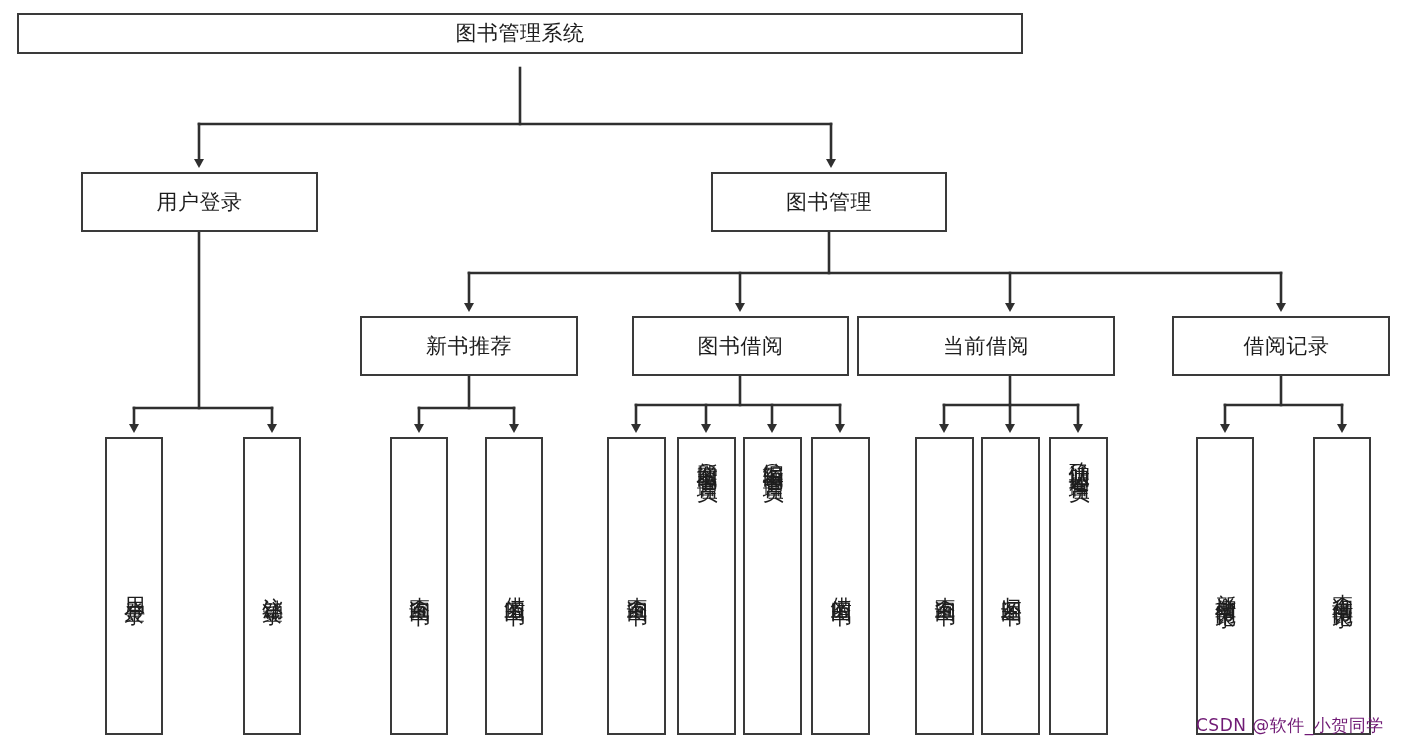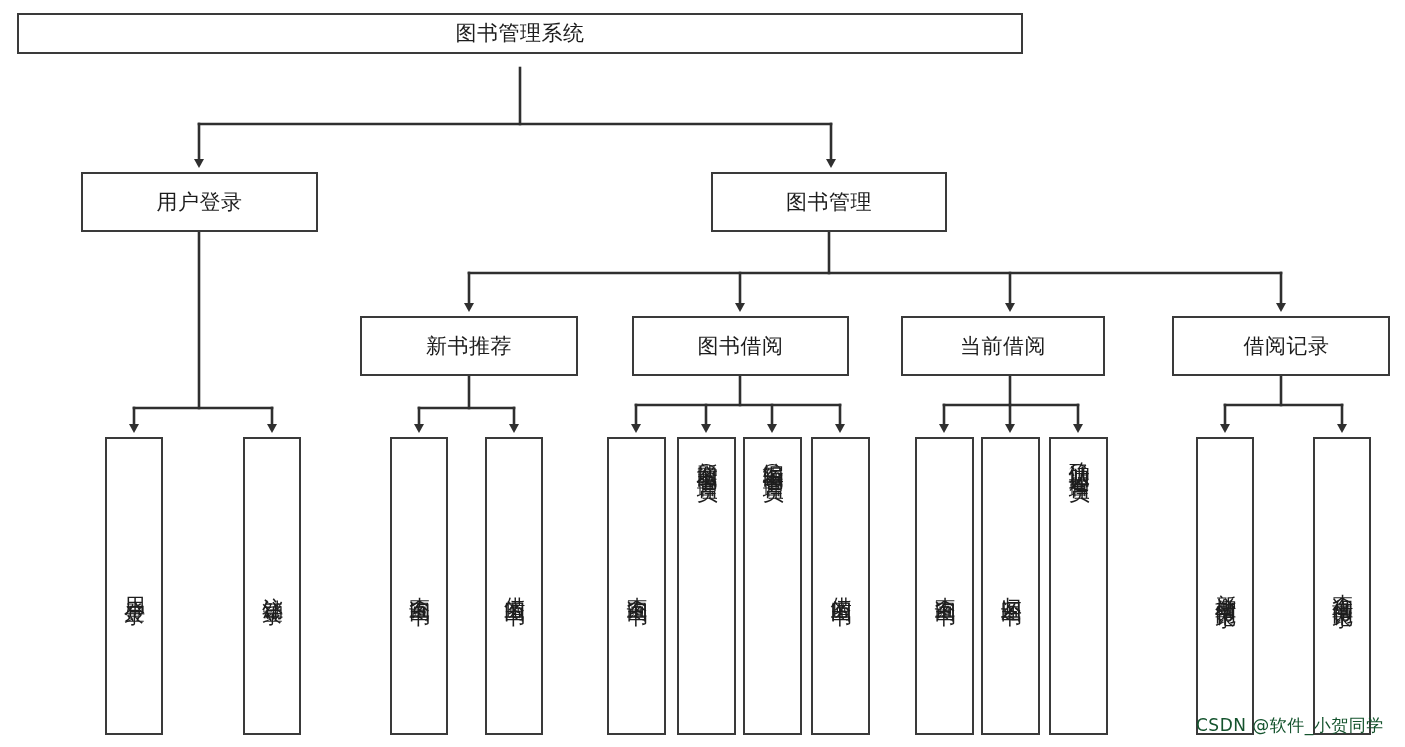--- a/index.html
+++ b/index.html
@@ -60,21 +60,21 @@
     letter-spacing: 3px;
     white-space: nowrap;
   }
   
   .node.vert.centered {
     align-items: center;
     padding-top: 0;
   }
   .watermark {
     position: absolute;
-    color: #14532d;
+    color: #701a75;
     font-size: 17px;
     letter-spacing: 0.5px;
     white-space: nowrap;
     z-index: 5;
     pointer-events: none;
   }
 </style>
 </head>
 <body>
 
@@ -143,21 +143,21 @@
   <div class="node horiz" style="left:711px; top:172px; width:236px; height:60px;">
     <span class="node-label">图书管理</span>
   </div>
 
   <div class="node horiz" style="left:360px; top:316px; width:218px; height:60px;">
     <span class="node-label">新书推荐</span>
   </div>
   <div class="node horiz" style="left:632px; top:316px; width:217px; height:60px;">
     <span class="node-label">图书借阅</span>
   </div>
-  <div class="node horiz" style="left:901px; top:316px; width:204px; height:60px;">
+  <div class="node horiz" style="left:857px; top:316px; width:258px; height:60px;">
     <span class="node-label">当前借阅</span>
   </div>
   <div class="node horiz" style="left:1172px; top:316px; width:218px; height:60px;padding-left:11px;">
     <span class="node-label">借阅记录</span>
   </div>
 
   <div class="node vert centered" style="left:105px; top:437px; width:58px; height:298px;">
     <span class="node-label">用户登录</span>
   </div>
   <div class="node vert centered" style="left:243px; top:437px; width:58px; height:298px;">

